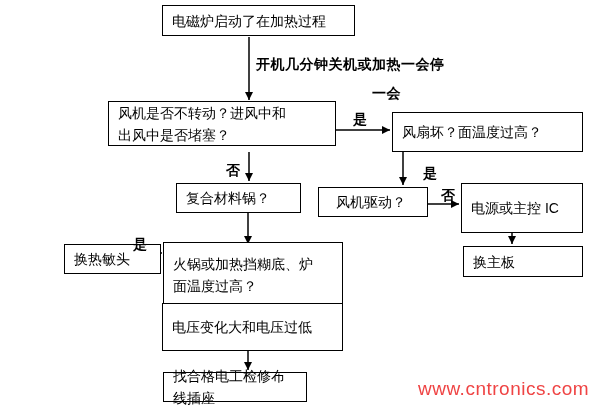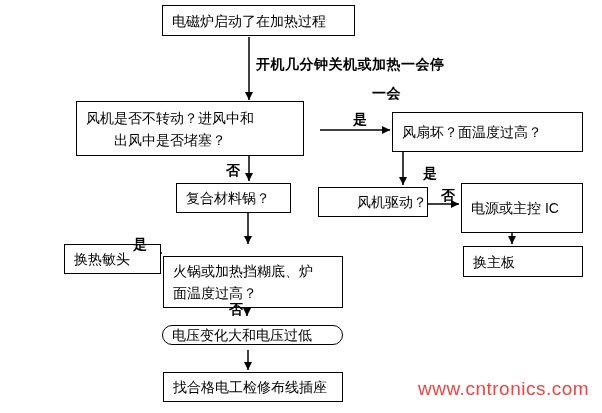--- a/index.html
+++ b/index.html
@@ -15,21 +15,21 @@
     overflow:hidden;
   }
   .node{
     position:absolute;
     box-sizing:border-box;
     border:1.5px solid #000;
     background:#fff;
     display:flex;
     align-items:center;
     padding-left:9px;
-    padding-right:0;
+    padding-right:21px;
     font-size:14px;
     color:#000;
     line-height:22px;
     white-space:pre-line;
   }
   .edge-label{
     position:absolute;
     font-size:14px;
     font-weight:bold;
     color:#000;
@@ -78,68 +78,68 @@
     <line x1="248" y1="350" x2="248" y2="370" stroke="#000" stroke-width="1.5" marker-end="url(#ah)"></line>
   </svg>
 
   <div class="node" style="left:162px;top:5px;width:193px;height:31px;">
     <span>电磁炉启动了在加热过程</span>
   </div>
 
   <div class="note" style="left:256px;top:56px;">开机几分钟关机或加热一会停</div>
   <div class="note" style="left:328px;top:85px;margin-left:44px;">一会</div>
 
-  <div class="node" style="left:76px;top:101px;width:228px;height:55px;text-align:center;">
+  <div class="node" style="left:108px;top:101px;width:228px;height:45px;">
     <span>风机是否不转动？进风中和
 出风中是否堵塞？</span>
   </div>
 
   <div class="edge-label" style="left:353px;top:112px;">是</div>
 
   <div class="node" style="left:392px;top:112px;width:191px;height:40px;">
     <span>风扇坏？面温度过高？</span>
   </div>
 
   <div class="edge-label" style="left:226px;top:163px;">否</div>
   <div class="edge-label" style="left:423px;top:166px;">是</div>
 
-  <div class="node" style="left:176px;top:183px;width:115px;height:30px;">
+  <div class="node" style="left:176px;top:183px;width:125px;height:30px;">
     <span>复合材料锅？</span>
   </div>
 
   <div class="node" style="left:318px;top:187px;width:110px;height:30px;justify-content:flex-end;">
     <span>风机驱动？</span>
   </div>
 
   <div class="edge-label" style="left:441px;top:188px;">否</div>
 
   <div class="node" style="left:461px;top:183px;width:122px;height:50px;">
     <span>电源或主控 IC</span>
   </div>
 
   <div class="node" style="left:19px;top:244px;width:97px;height:30px;margin-left:45px;">
     <span>换热敏头</span>
   </div>
 
   <div class="edge-label" style="left:133px;top:237px;">是</div>
 
-  <div class="node" style="left:163px;top:256px;width:180px;height:52px;">
+  <div class="node" style="left:163px;top:242px;width:180px;height:67px;font-family:Liberation Serif, serif;">
     <span>火锅或加热挡糊底、炉
 面温度过高？</span>
   </div>
 
   <div class="node" style="left:463px;top:246px;width:120px;height:31px;align-items:center;">
     <span>换主板</span>
   </div>
 
   <div class="edge-label" style="left:229px;top:302px;">否</div>
 
-  <div class="node" style="left:162px;top:325px;width:181px;height:20px;border-radius:16px;">
+  <div class="node" style="left:162px;top:303px;width:181px;height:48px;">
     <span>电压变化大和电压过低</span>
   </div>
 
-  <div class="node" style="left:163px;top:372px;width:180px;height:30px;">
+  <div class="node" style="left:163px;top:372px;width:144px;height:30px;">
     <span>找合格电工检修布线插座</span>
   </div>
 
   <div id="watermark" style="color: #ef4444;">www.cntronics.com</div>
 
 </div>
 
 </body></html>

